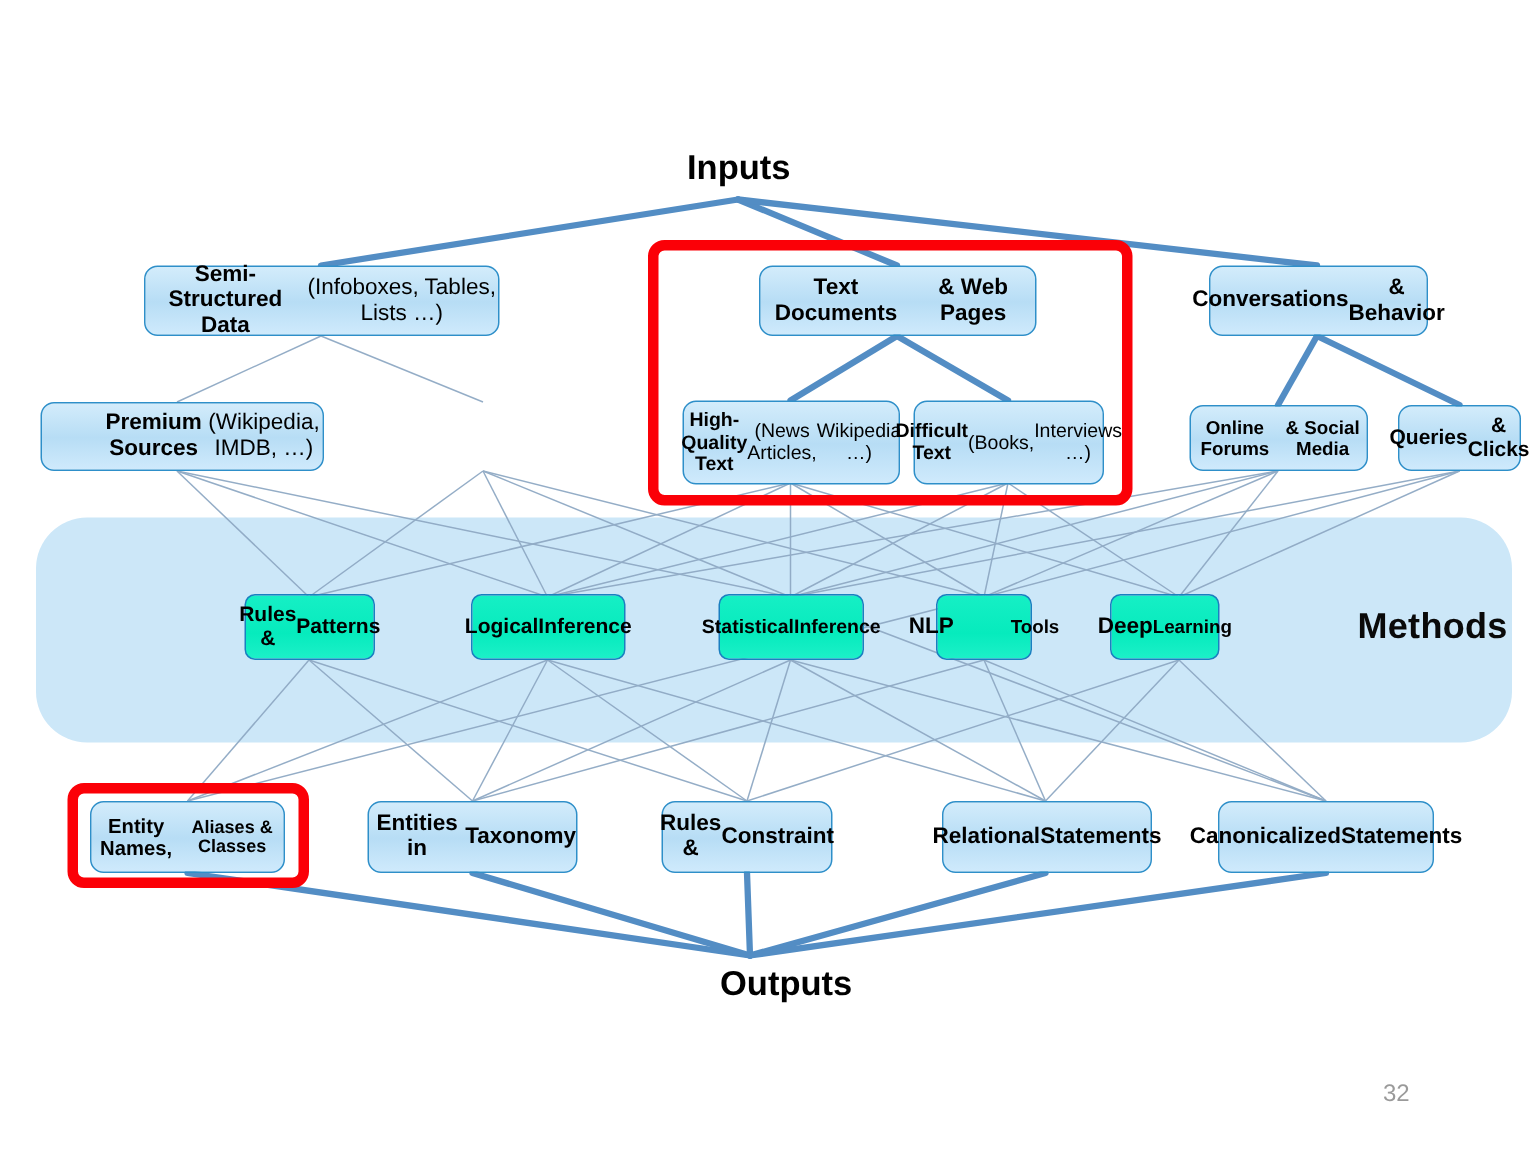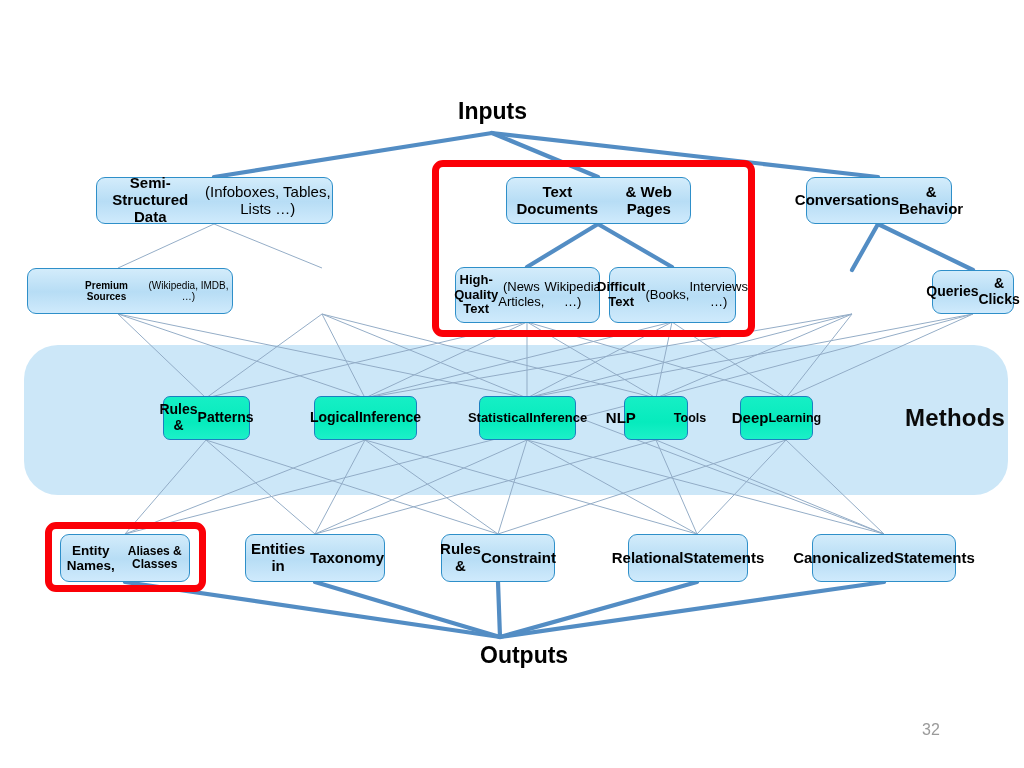--- a/index.html
+++ b/index.html
@@ -165,38 +165,42 @@
   <div class="node blue" style="left:506px;top:177px;width:185px;height:47px;font-size:15px;">
     <span class="l1">Text Documents</span>
     <span class="l1">&amp; Web Pages</span>
   </div>
 
   <div class="node blue" style="left:806px;top:177px;width:146px;height:47px;font-size:15px;">
     <span class="l1">Conversations</span>
     <span class="l1">&amp; Behavior</span>
   </div>
 
-  <div class="node blue" style="left:27px;top:268px;width:206px;height:46px;font-size:10px;padding-left:40px;">
+  <div class="node blue" style="left:27px;top:268px;width:189px;height:46px;font-size:15px;padding-left:40px;">
     <span class="l1">Premium Sources</span>
     <span class="l2">(Wikipedia, IMDB, …)</span>
   </div>
 
 
   <div class="node blue" style="left:455px;top:267px;width:145px;height:56px;font-size:13px;">
     <span class="l1">High-Quality Text</span>
     <span class="l2">(News Articles,</span>
     <span class="l2">Wikipedia …)</span>
   </div>
 
   <div class="node blue" style="left:609px;top:267px;width:127px;height:56px;font-size:13px;">
     <span class="l1">Difficult Text</span>
     <span class="l2">(Books,</span>
     <span class="l2">Interviews …)</span>
   </div>
 
+  <div class="node blue" style="left:793px;top:270px;width:119px;height:44px;font-size:12.5px;">
+    <span class="l1">Online Forums</span>
+    <span class="l1">&amp; Social Media</span>
+  </div>
 
   <div class="node blue" style="left:932px;top:270px;width:82px;height:44px;font-size:14px;">
     <span class="l1">Queries</span>
     <span class="l1">&amp; Clicks</span>
   </div>
 
   <div class="node green" style="left:163px;top:396px;width:87px;height:44px;font-size:14px;">
     <span class="l1">Rules &amp;</span>
     <span class="l2">Patterns</span>
   </div>
@@ -231,21 +235,21 @@
   <div class="node blue" style="left:245px;top:534px;width:140px;height:48px;font-size:15px;">
     <span class="l1">Entities in</span>
     <span class="l1">Taxonomy</span>
   </div>
 
   <div class="node blue" style="left:441px;top:534px;width:114px;height:48px;font-size:15px;">
     <span class="l1">Rules &amp;</span>
     <span class="l1">Constraint</span>
   </div>
 
-  <div class="node blue" style="left:628px;top:534px;width:120px;height:48px;font-size:15px;">
+  <div class="node blue" style="left:628px;top:534px;width:140px;height:48px;font-size:15px;">
     <span class="l1">Relational</span>
     <span class="l1">Statements</span>
   </div>
 
   <div class="node blue" style="left:812px;top:534px;width:144px;height:48px;font-size:15px;">
     <span class="l1">Canonicalized</span>
     <span class="l1">Statements</span>
   </div>
 
   <div class="tier-label" style="left:458px;top:98px;">Inputs</div>

